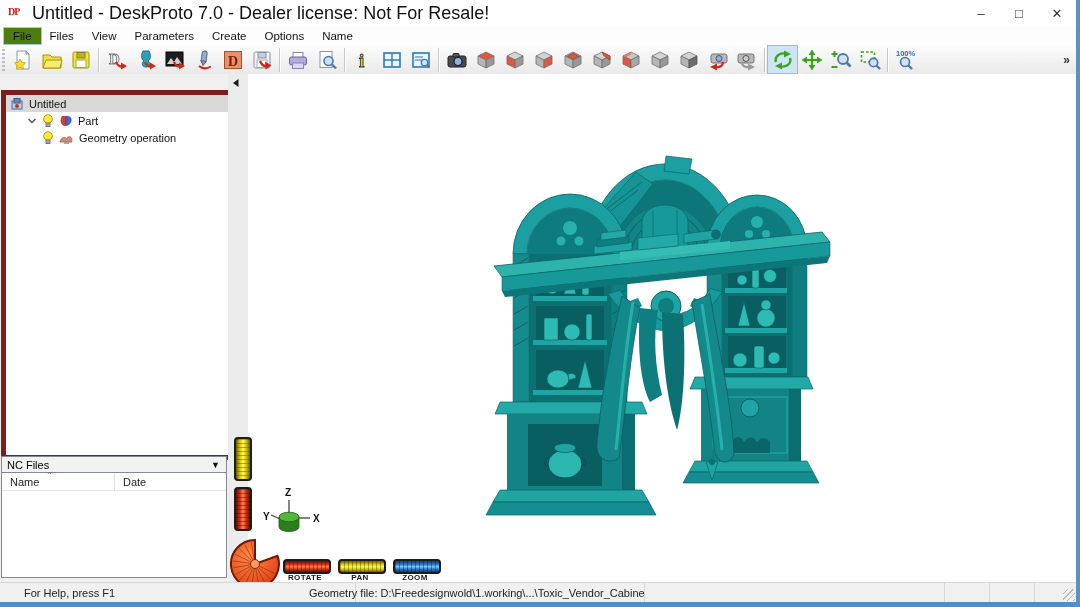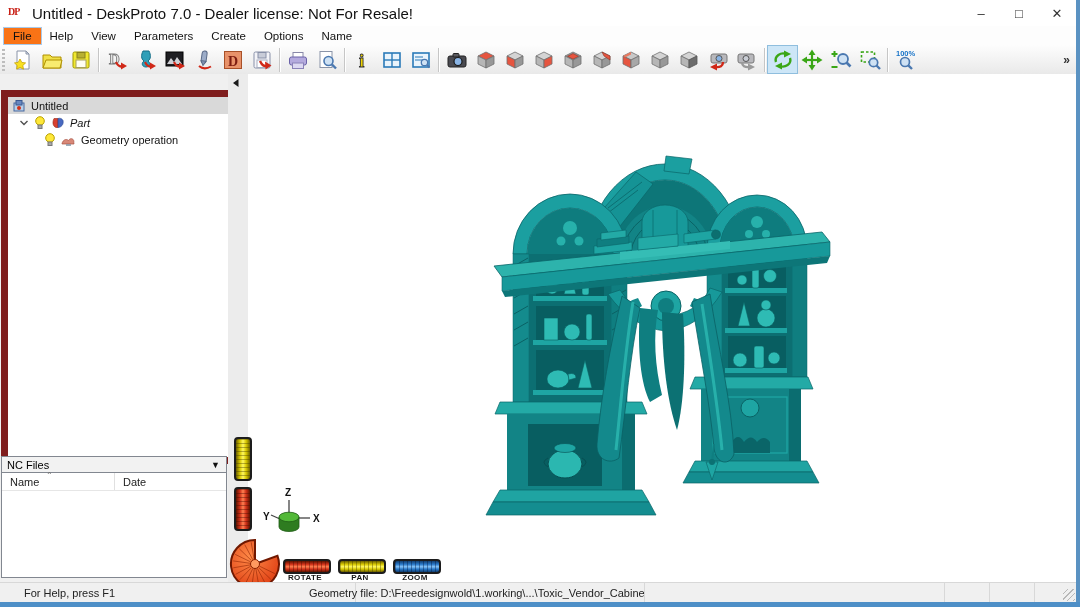--- a/index.html
+++ b/index.html
@@ -3,45 +3,45 @@
 <meta charset="utf-8">
 <style>
   html,body{margin:0;padding:0;width:1080px;height:607px;overflow:hidden;
     font-family:"Liberation Sans","DejaVu Sans",sans-serif;background:#fff;}
   #window{position:absolute;inset:0;background:#fff;}
   
   #titlebar{position:absolute;left:0;top:0;right:4px;height:26px;background:#fff;
     display:flex;align-items:center;border-bottom:1px solid #f0f0f0;}
   #app-logo{width:17px;height:15px;margin:0 7px 0 8px;color:#c81e14;font-weight:bold;
     font-size:10px;font-family:"Liberation Serif",serif;letter-spacing:-1px;}
-  #title-text{font-size:15px;color:#111;text-align:center;}
+  #title-text{font-size:18px;color:#111;text-align:center;}
   #win-controls{margin-left:auto;display:flex;height:26px;}
   .wbtn{width:38px;height:26px;display:flex;align-items:center;justify-content:center;
     font-size:13px;color:#333;}
   
   #menubar{position:absolute;left:0;top:26px;right:4px;height:19px;background:#fdfdfd;
     display:flex;align-items:center;padding-left:4px;}
   .mitem{padding:2px 9px;font-size:11.5px;color:#111;}
-  .mitem.active{background:#f97316;outline:1px solid #a9c9e8;}
+  .mitem.active{background:#4d7c0f;outline:1px solid #a9c9e8;}
   
   #toolbar{position:absolute;left:0;top:45px;right:4px;height:29px;
     background:linear-gradient(180deg,#fdfdfd,#e9e9e9);border-bottom:1px solid #d2d2d2;
     display:flex;align-items:center;}
   .tgrip{width:3px;height:22px;margin:0 3px 0 2px;
     background:repeating-linear-gradient(180deg,#bdbdbd 0 2px,transparent 2px 4px);}
   .tbtn{width:29px;height:27px;display:flex;align-items:center;justify-content:center;flex:0 0 auto;}
   .tbtn.selected{background:#cde6f7;outline:1px solid #8fbede;}
   .tsep{width:1px;height:24px;background:#c6c6c6;margin:0 3px;box-shadow:1px 0 0 #fff;flex:0 0 auto;}
   #tb-overflow{margin-left:auto;margin-right:6px;font-size:12px;font-weight:bold;color:#333;}
   .z100{fill:#1874c8;font-size:7.5px;font-weight:bold;font-family:"Liberation Sans",sans-serif;}
   
   #left-panel{position:absolute;left:0;top:74px;width:228px;height:509px;background:#f0f0f0;}
   #pt-header{font-size:11px;color:#222;padding:2px 0 1px 4px;}
   #tree-box{position:absolute;left:1px;top:16px;width:226px;height:360px;background:#fff;
-    border:7px solid #7f1d1d;}
+    border:5px solid #7f1d1d;}
   .trow{height:17px;display:flex;align-items:center;font-size:11px;color:#111;gap:5px;}
   .trow .lbl{white-space:nowrap;}
   .ticon{flex:0 0 auto;display:flex;}
   #nc-combo{position:absolute;left:1px;top:382px;width:226px;height:17px;background:#f2f2f2;
     border:1px solid #828790;display:flex;align-items:center;font-size:11px;padding-left:5px;box-sizing:border-box;}
   #nc-combo .arrow{margin-left:auto;margin-right:6px;font-size:9px;color:#111;}
   #nc-list{position:absolute;left:1px;top:398px;width:226px;height:106px;background:#fff;
     border:1px solid #828790;box-sizing:border-box;}
   #nc-cols{display:flex;height:17px;border-bottom:1px solid #e6e6e6;font-size:11px;color:#222;align-items:center;}
   .nc-col{padding-left:8px;position:relative;}
@@ -87,21 +87,21 @@
     <span id="title-text">Untitled - DeskProto 7.0 - Dealer license: Not For Resale!</span>
     <div id="win-controls">
       <span class="wbtn">–</span>
       <span class="wbtn">□</span>
       <span class="wbtn">✕</span>
     </div>
   </div>
 
   <div id="menubar">
     <span class="mitem active">File</span>
-    <span class="mitem">Help</span>
+    <span class="mitem">Files</span>
     <span class="mitem">View</span>
     <span class="mitem">Parameters</span>
     <span class="mitem">Create</span>
     <span class="mitem">Options</span>
     <span class="mitem">Name</span>
   </div>
 
   <div id="toolbar">
     <div class="tgrip"></div>
 
@@ -363,21 +363,21 @@
       <div class="trow" style="background:#d9d9d9;padding-left:4px;">
         <span class="ticon">
             <svg width="14" height="14">
               <rect x="2" y="4" width="10" height="8" fill="#b8d0e8" stroke="#4868a0"></rect>
               <rect x="4" y="1.5" width="6" height="4.5" fill="#6888c0" stroke="#3a5890"></rect>
               <circle cx="7" cy="9" r="2" fill="#d03018"></circle>
             </svg>
           </span>
         <span class="lbl">Untitled</span>
       </div>
-      <div class="trow" style="padding-left:11px;font-style:italic;">
+      <div class="trow" style="padding-left:21px;">
         <span class="ticon">
             <svg width="10" height="10">
               <polyline points="1.5,3 5,6.5 8.5,3" fill="none" stroke="#505050" stroke-width="1.4"></polyline>
             </svg>
           </span>
         <span class="ticon">
             <svg width="12" height="14">
               <circle cx="6" cy="5" r="4.3" fill="#ffe838" stroke="#b8a000"></circle>
               <rect x="4" y="9" width="4" height="3.5" fill="#a8a8a8" stroke="#787878"></rect>
             </svg>

